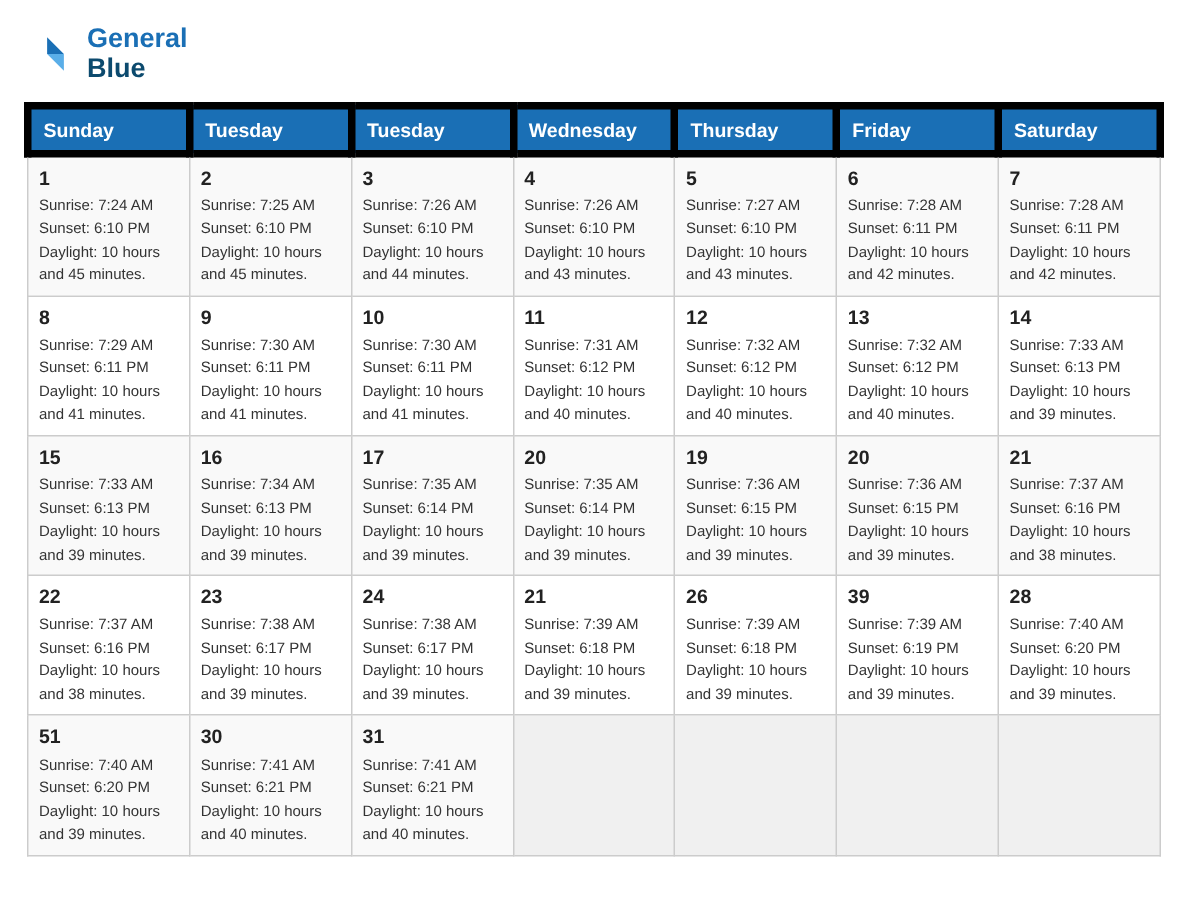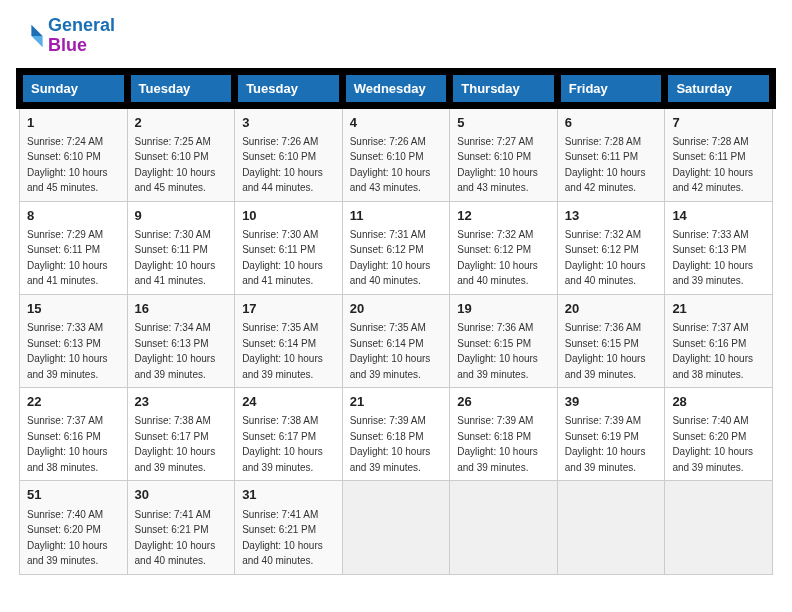--- a/index.html
+++ b/index.html
@@ -12,21 +12,21 @@
     }
     .header-area {
       display: flex;
       justify-content: space-between;
       align-items: flex-start;
       margin-bottom: 12px;
     }
     .logo {
       display: flex;
       align-items: center;
-      gap: 4px;
+      gap: 14px;
     }
     .logo-text {
       font-size: 18px;
       font-weight: bold;
       color: #333;
       line-height: 1.1;
     }
     .logo-text span {
       color: #1a6fb5;
     }
@@ -53,21 +53,21 @@
       border-collapse: collapse;
       font-size: 11px;
     }
     .calendar-table thead tr th {
       background-color: #1a6fb5;
       color: #fff;
       text-align: left;
       padding: 6px 8px;
       font-size: 13px;
       font-weight: bold;
-      border: 7px solid #000000;
+      border: 5px solid #000000;
     }
     .calendar-table tbody tr td {
       vertical-align: top;
       padding: 5px 7px;
       border: 1px solid #ccc;
       min-width: 100px;
       min-height: 70px;
       background: #fff;
       line-height: 1.4;
     }
@@ -97,21 +97,21 @@
 <body>
 
 <div class="header-area">
   <div class="logo">
     <svg class="logo-icon" viewBox="0 0 40 40" xmlns="http://www.w3.org/2000/svg">
       <polygon points="22,4 38,20 22,20" fill="#1a6fb5"></polygon>
       <polygon points="22,20 38,20 38,36" fill="#5aaee8"></polygon>
     </svg>
     <div>
       <div class="logo-text"><span>General</span></div>
-      <div class="logo-text"><span style="color:#a21caf">Blue</span></div>
+      <div class="logo-text"><span style="color:#0c4a6e">Blue</span></div>
     </div>
   </div>
   <div class="title-block">
     <div class="month-title"></div>
     <div class="location-title"></div>
   </div>
 </div>
 
 <table class="calendar-table">
   <thead>

